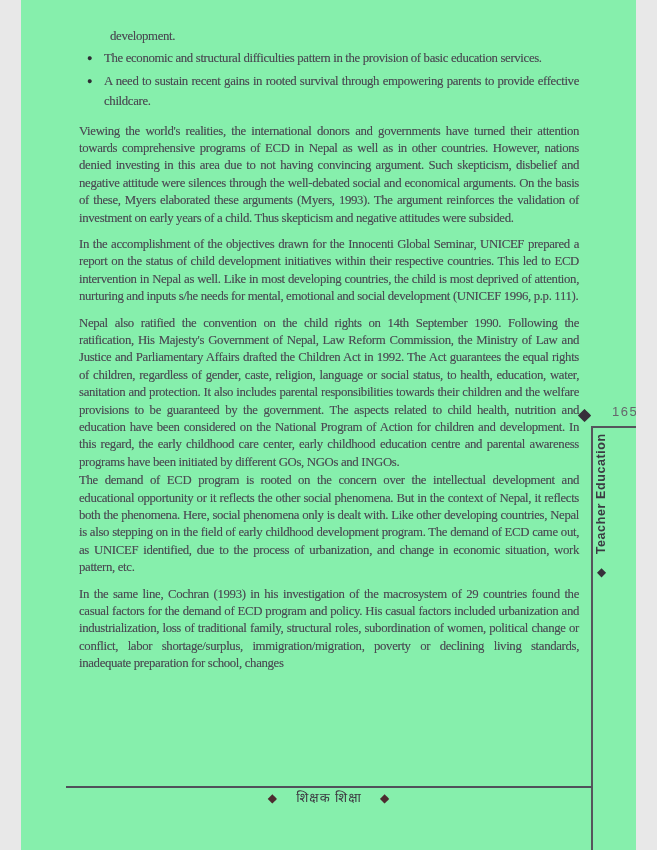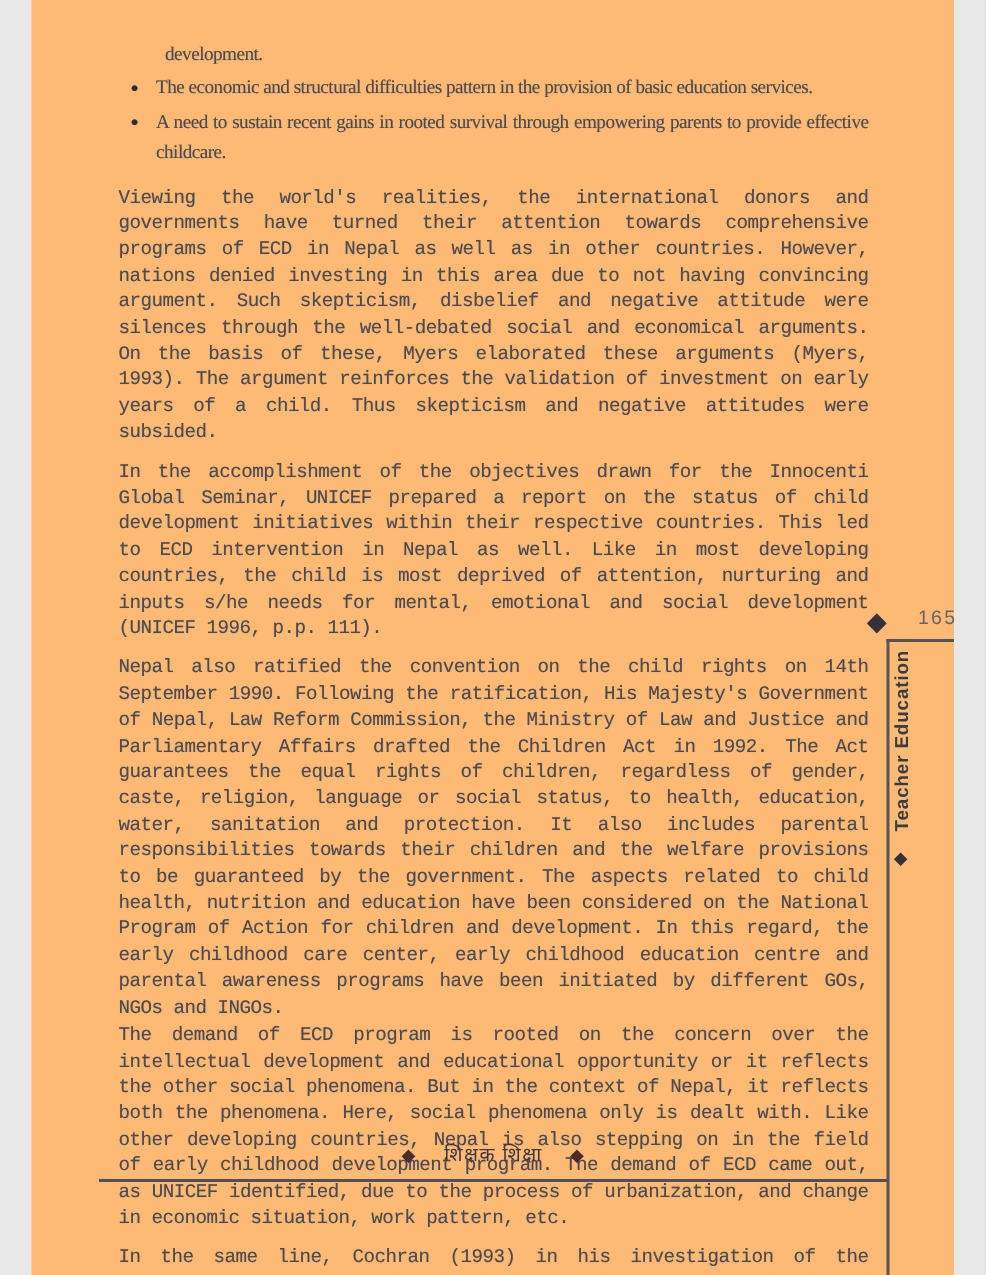--- a/index.html
+++ b/index.html
@@ -1,46 +1,46 @@
 <!DOCTYPE html>
 <html><head>
 <meta charset="utf-8">
 <style>
   html,body { margin:0; padding:0; background:#e8e8e8; }
   .page {
     position:relative; width:615px; height:850px; margin:0 auto;
-    background:#fdba74; overflow:hidden;
+    background:#86efac; overflow:hidden;
     font-family:"Liberation Serif", serif;
   }
   
   .body-col {
     position:absolute; left:58px; top:26px; width:500px;
     color:#4b4b53; font-size:12.8px; line-height:17.4px;
     text-align:justify; letter-spacing:-0.35px;
     text-shadow:0 0 0.6px rgba(75,75,85,0.45);
   }
   .cont-line { padding-left:31px; line-height:20px; text-align:left; }
   .bullet-item { display:flex; margin-top:2px; line-height:20.5px; }
   .bullet-gutter { flex:none; width:25px; padding-left:8px; box-sizing:border-box;
     font-size:9px; line-height:20.5px; color:#2d2d33; }
   .bullet-text { flex:1; }
-  .para { margin:9px 0 0 0;font-family:Liberation Mono, monospace; }
+  .para { margin:9px 0 0 0; }
   .para.first { margin-top:11px; }
   .section-heading {
     margin:10px 0 1px 0; font-weight:bold; font-size:14.6px; line-height:19px;
     color:#2c2c31; letter-spacing:-0.2px; text-align:left;
     text-shadow:0 0 0.5px rgba(44,44,49,0.5);
   }
   
   .footer-rule {
     position:absolute; left:45px; top:786px; width:526px; height:2px;
     background:#50505a;
   }
   .footer-line {
-    position:absolute; left:45px; top:760px; width:526px;
+    position:absolute; left:45px; top:788px; width:526px;
     text-align:center; font-size:13px; color:#3c3840; letter-spacing:1px;
   }
   .footer-line .diamond { color:#4d2b30; font-size:12px; margin:0 14px; }
   
   .page-number {
     position:absolute; left:591px; top:404px;
     font-family:Liberation Sans, sans-serif; font-size:13px;
     color:#66666c; letter-spacing:1.5px;
   }
   .margin-diamond {

